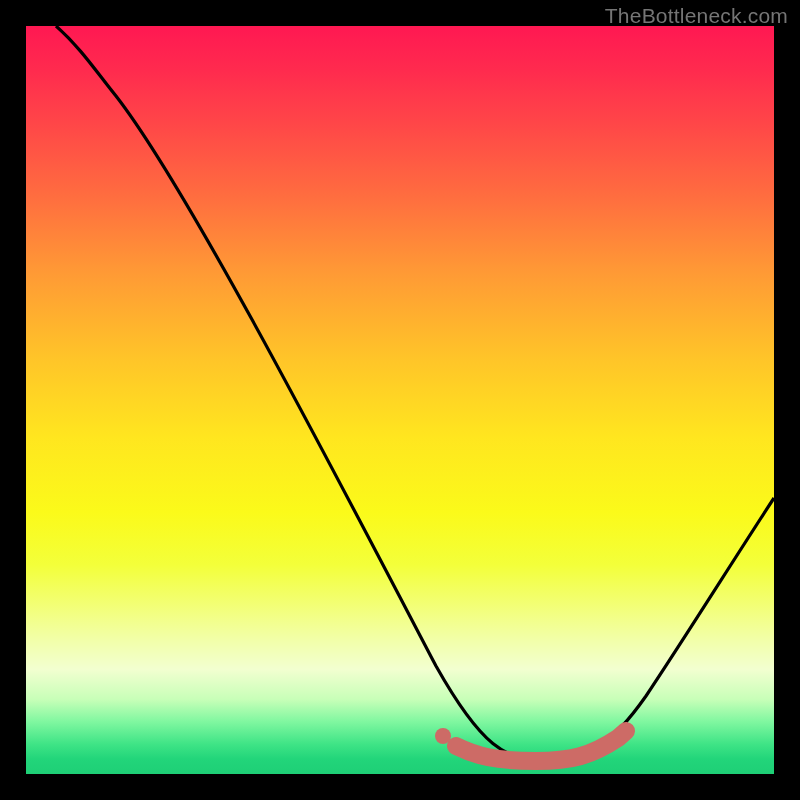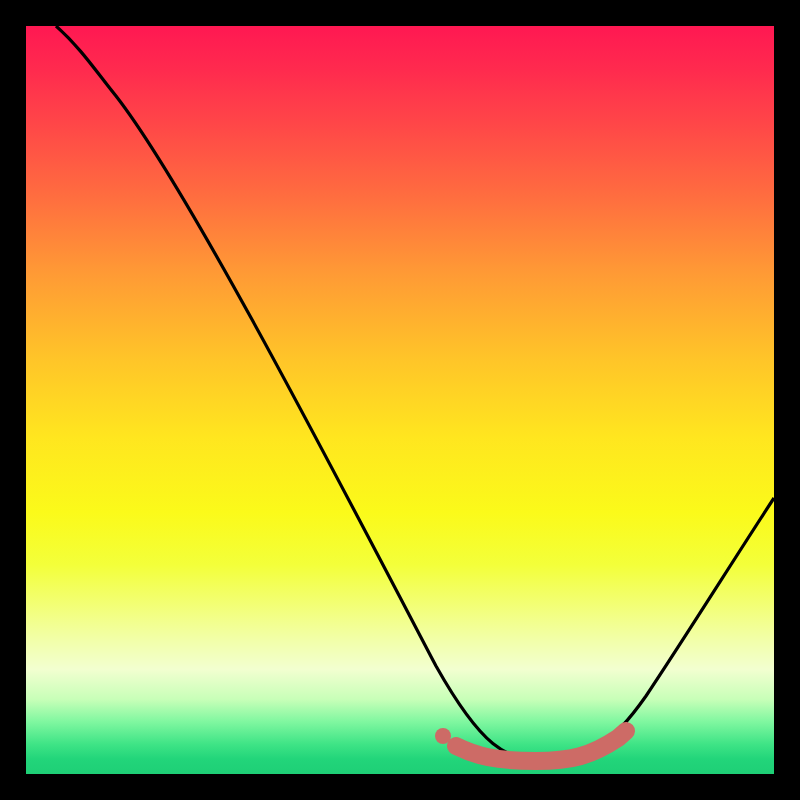--- a/index.html
+++ b/index.html
@@ -80,13 +80,14 @@
 
       <path d="M 430 720
                C 450 730, 470 735, 510 735
                C 545 735, 565 730, 592 712
                L 600 705" fill="none" stroke="#cd6b66" stroke-width="18" stroke-linecap="round"></path>
 
       <circle cx="417" cy="710" r="8" fill="#cd6b66"></circle>
     </svg>
   </div>
 
+  <div class="credit">TheBottleneck.com</div>
 </div>
 
 </body></html>

